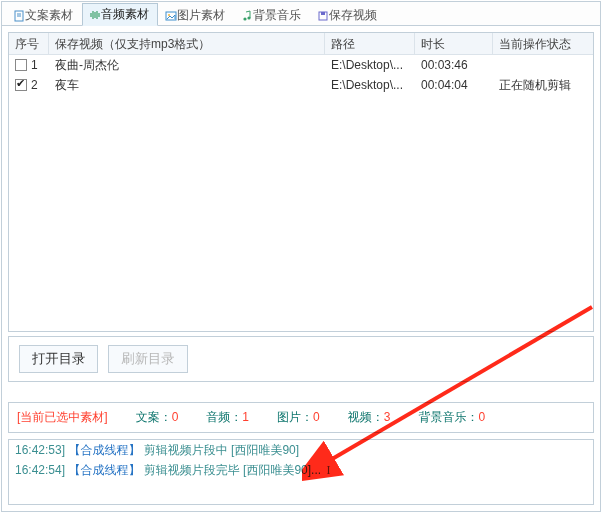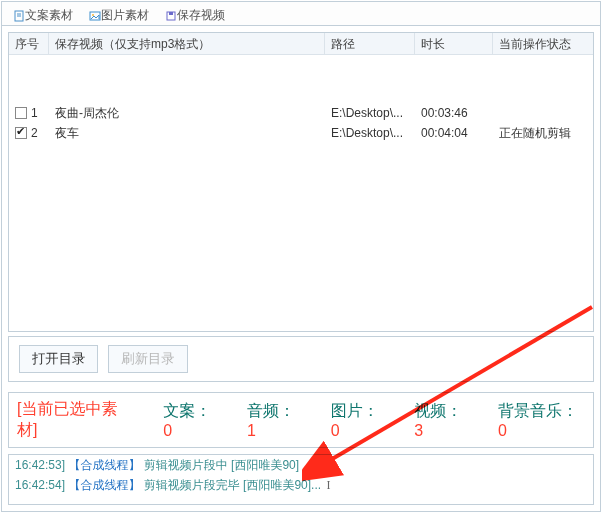--- a/index.html
+++ b/index.html
@@ -68,21 +68,20 @@
   
   .table-wrap{
     flex:0 0 auto;
     border:1px solid var(--border);
     margin:6px 6px 4px 6px;
     height:300px;
     box-sizing:border-box;
     display:flex;
     flex-direction:column;
     overflow:hidden;
-    gap:48px;
   }
   .thead{
     display:flex;
     background:var(--header-bg);
     border-bottom:1px solid var(--border-light);
     height:22px;
     box-sizing:border-box;
   }
   .th{
     border-right:1px solid var(--border-light);
@@ -103,42 +102,42 @@
   .td.col-idx{display:flex;align-items:center;gap:4px;}
   .cb{width:12px;height:12px;border:1px solid #888;display:inline-block;box-sizing:border-box;position:relative;background:#fff;}
   .cb.checked::after{content:"✔";position:absolute;top:-3px;left:0;font-size:11px;color:#222;}
   
   .toolbar{
     display:flex;
     gap:10px;
     align-items:center;
     padding:8px 10px;
     border:1px solid var(--border);
-    margin:0 6px 10px 6px;
+    margin:0 6px 20px 6px;
     background:#fff;
   }
   .btn{
     border:1px solid var(--border);
     background:var(--btn-bg);
     padding:4px 12px;
     cursor:pointer;
     color:#333;
   }
   .btn.disabled{color:var(--grey-text);cursor:default;}
   .chk-opt{display:flex;align-items:center;gap:4px;color:#444;}
   
   .status-strip{
     display:flex;
     align-items:center;
     gap:28px;
     padding:6px 8px;
     border:1px solid var(--border);
     margin:0 6px 6px 6px;
     background:#fff;
-    font-size:16px;
+    font-size:12px;
   }
   .status-lbl{color:var(--orange-red);font-weight:normal;}
   .cnt-lbl{color:#0f766e;}
   .cnt-val{color:var(--orange-red);}
   
   .log{
     border:1px solid var(--border);
     margin:0 6px 6px 6px;
     background:#fff;
     flex:1;
@@ -173,29 +172,51 @@
     <div class="tab">
       <span class="ico">
         <svg viewBox="0 0 12 12">
             <rect x="2" y="1" width="8" height="10" fill="none" stroke="#4b90c9" stroke-width="1"></rect>
             <line x1="4" y1="4" x2="8" y2="4" stroke="#4b90c9"></line>
             <line x1="4" y1="6" x2="8" y2="6" stroke="#4b90c9"></line>
           </svg>
       </span>
       <span>文案素材</span>
     </div>
+    <div class="tab active">
+      <span class="ico">
+        <svg viewBox="0 0 12 12">
+            <line x1="2" y1="4" x2="2" y2="8" stroke="#3aa06a" stroke-width="1.2"></line>
+            <line x1="4" y1="2" x2="4" y2="10" stroke="#3aa06a" stroke-width="1.2"></line>
+            <line x1="6" y1="3" x2="6" y2="9" stroke="#3aa06a" stroke-width="1.2"></line>
+            <line x1="8" y1="2" x2="8" y2="10" stroke="#3aa06a" stroke-width="1.2"></line>
+            <line x1="10" y1="4" x2="10" y2="8" stroke="#3aa06a" stroke-width="1.2"></line>
+          </svg>
+      </span>
+      <span>音频素材</span>
+    </div>
     <div class="tab">
       <span class="ico">
         <svg viewBox="0 0 12 12">
             <rect x="1" y="2" width="10" height="8" fill="none" stroke="#3f8fce"></rect>
             <circle cx="4" cy="5" r="1" fill="#f2b43a"></circle>
             <polyline points="2,9 5,6 7,8 10,5 10,9" fill="none" stroke="#3f8fce"></polyline>
           </svg>
       </span>
       <span>图片素材</span>
+    </div>
+    <div class="tab">
+      <span class="ico">
+        <svg viewBox="0 0 12 12">
+            <path d="M5 2 L9 1 L9 8" stroke="#3aa06a" fill="none"></path>
+            <circle cx="4" cy="9" r="1.6" fill="#3aa06a"></circle>
+            <circle cx="8" cy="8" r="1.6" fill="#3aa06a"></circle>
+          </svg>
+      </span>
+      <span>背景音乐</span>
     </div>
     <div class="tab">
       <span class="ico">
         <svg viewBox="0 0 12 12">
             <rect x="2" y="2" width="8" height="8" fill="none" stroke="#6b6acb"></rect>
             <rect x="4" y="2" width="4" height="3" fill="#6b6acb"></rect>
           </svg>
       </span>
       <span>保存视频</span>
     </div>

